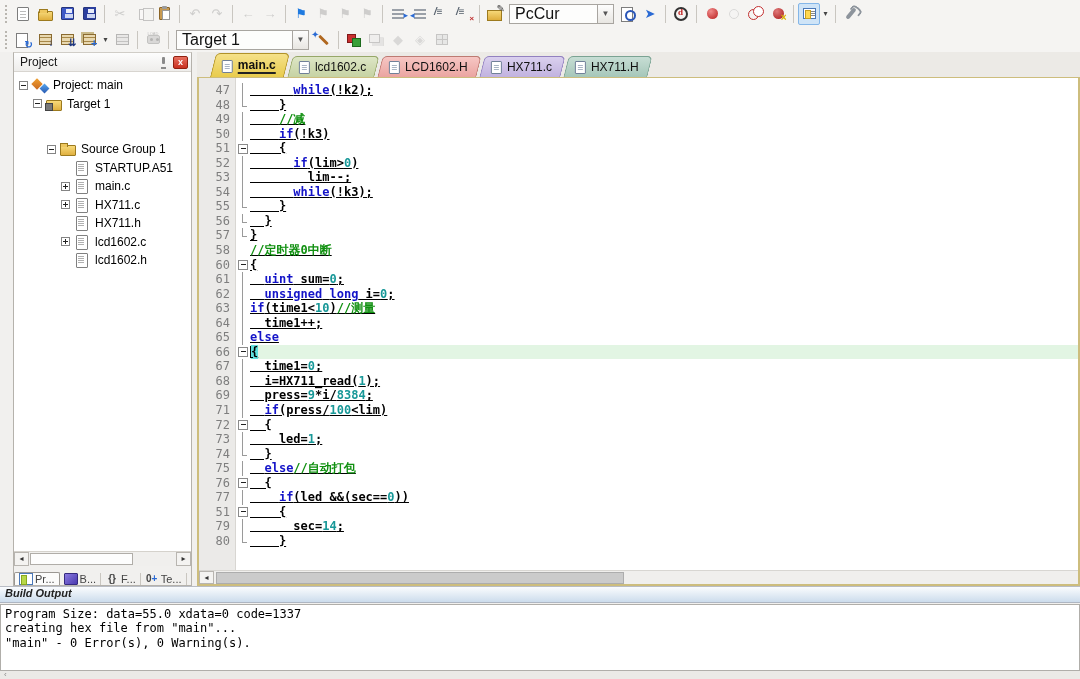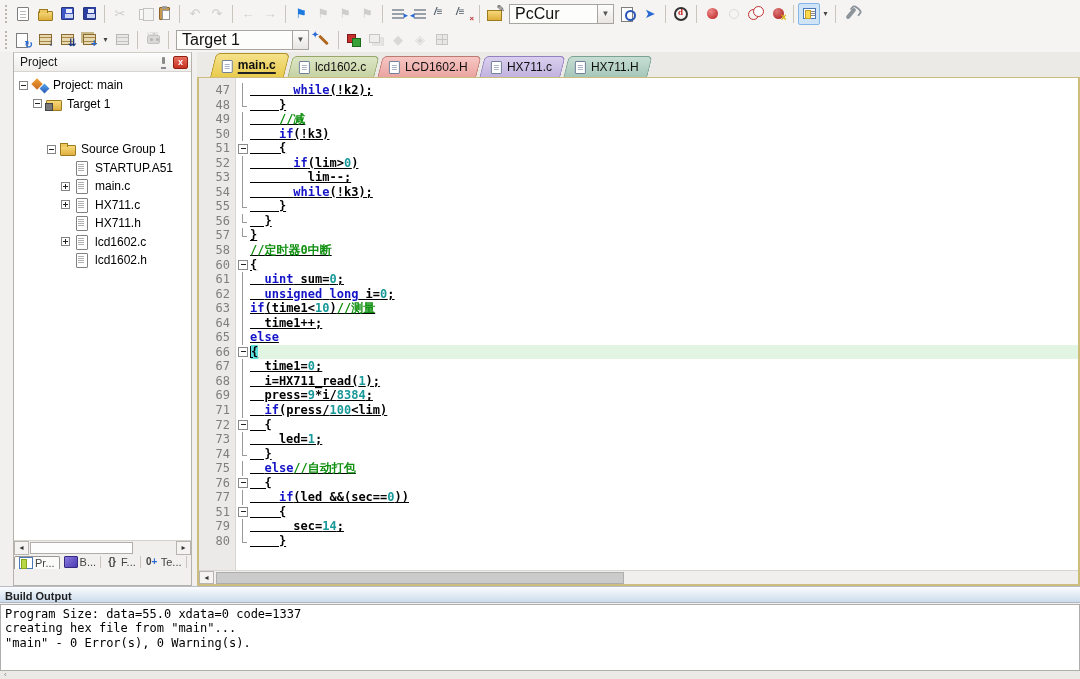--- a/index.html
+++ b/index.html
@@ -108,21 +108,21 @@
   .ti-proj::before{content:"";position:absolute;left:1px;top:2px;width:8px;height:8px;background:linear-gradient(135deg,#f0a030,#c86820);transform:rotate(45deg);}
   .ti-proj::after{content:"";position:absolute;right:0;bottom:0;width:7px;height:7px;background:linear-gradient(135deg,#58a8f0,#2858b0);transform:rotate(45deg);}
   .ti-file::before{content:"";position:absolute;left:2px;top:0;width:10px;height:13px;background:#fff;border:1px solid #808080;border-radius:1px;}
   .ti-file::after{content:"";position:absolute;left:4px;top:3px;width:6px;height:1px;background:#b0b0b0;box-shadow:0 2px 0 #b0b0b0,0 4px 0 #b0b0b0,0 6px 0 #b0b0b0;}
   
   #proj-scroll{height:15px;flex:none;display:flex;align-items:center;background:#f0efed;border-top:1px solid #d5d2cc;}
   .sbtn{width:15px;height:14px;background:#f4f3f1;border:1px solid #b8b5b0;font-size:8px;color:#333;text-align:center;line-height:12px;flex:none;}
   #proj-scroll .thumb{height:12px;width:103px;background:#fdfdfd;border:1px solid #b0ada8;margin-left:1px;}
   #proj-scroll .sp{flex:1;}
   
-  #proj-tabs{height:30px;flex:none;display:flex;align-items:flex-start;background:#f1f0ee;padding-top:1px;font-size:11px;color:#444;}
+  #proj-tabs{height:19px;flex:none;display:flex;align-items:flex-end;background:#f1f0ee;padding-top:1px;font-size:11px;color:#444;}
   .ptab{display:flex;align-items:center;padding:0 4px;border-right:1px solid #c9c6c0;}
   .ptab.active{background:#fbfbfa;border:1px solid #9a9792;border-bottom:none;border-radius:2px 2px 0 0;}
   .ptab .pico{width:14px;height:12px;position:relative;margin-right:2px;}
   .pico.win{background:#fff;border:1px solid #4a78b8;}
   .pico.win::before{content:"";position:absolute;left:1px;top:1px;width:4px;height:8px;background:#b8d848;border:1px solid #88a820;}
   .pico.book{background:linear-gradient(135deg,#8a7ae0,#4a3ab0);border:1px solid #352a80;border-radius:1px;}
   .pico.txt{border:none;font-weight:bold;color:#555;font-size:10px;line-height:12px;text-align:center;}
   .pico.txt.blue{color:#444;}
   .pico.txt.blue b{color:#2a6ad4;}
 
@@ -160,21 +160,21 @@
   .tk-brace{background:#5fe0dd;}
   .tcaret{display:inline-block;width:2px;height:12px;background:#000;vertical-align:-2px;margin-right:-1px;}
   #ed-scroll{height:14px;flex:none;display:flex;align-items:center;background:#f0efed;border-top:1px solid #d8d6d2;}
   #ed-scroll .sbtn{height:13px;}
   #ed-scroll .thumb{height:12px;width:408px;background:#cbcbcb;border:1px solid #adadad;margin-left:2px;}
   #ed-scroll .sp{flex:1;}
 
   
   #bo-hdr{position:absolute;top:586px;left:0;width:1080px;height:17px;
      background:linear-gradient(#fafcfe,#ccdcec);border-top:1px solid #b8bcc4;border-bottom:1px solid #aeb6c2;
-     font-size:11px;font-weight:bold;color:#222;display:flex;align-items:flex-end;padding-left:5px;}
+     font-size:11px;font-weight:bold;color:#222;display:flex;align-items:flex-start;padding-left:5px;font-style:italic;}
   #bo-body{position:absolute;top:604px;left:0;width:1080px;height:67px;background:#fff;border:1px solid #b0aeaa;
      font:12px/14.4px "DejaVu Sans Mono",monospace;color:#000;padding:2px 4px;overflow:hidden;}
   #bo-scroll{position:absolute;top:671px;left:0;width:1080px;height:8px;background:#ebeae7;color:#8a8a8a;
      font-size:8px;line-height:8px;padding-left:4px;}
   #watermark{position:absolute;right:8px;top:678px;font-size:13px;color:#4c1d95;z-index:5;}
 </style>
 </head>
 <body>
 
 <div class="toolbar row1" id="tb1">

